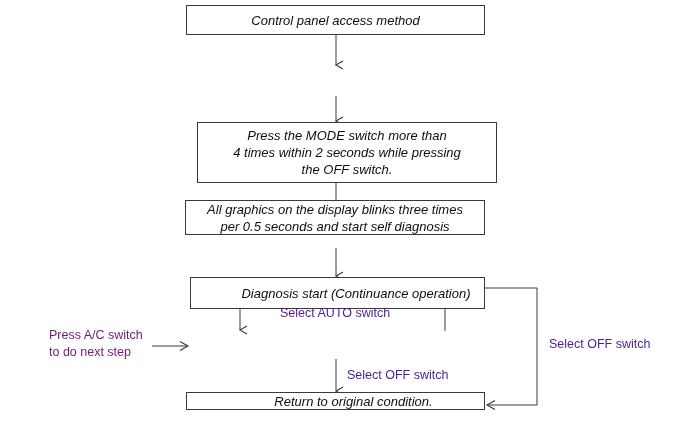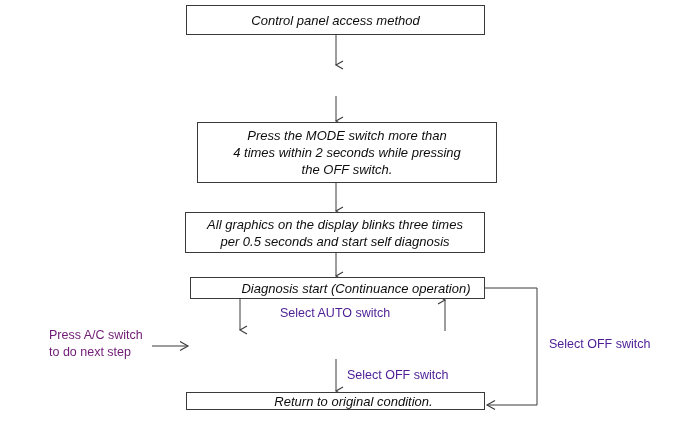--- a/index.html
+++ b/index.html
@@ -95,24 +95,24 @@
     <line x1="152" y1="346" x2="188" y2="346" stroke="#3a3a3a" stroke-width="1" marker-end="url(#arrowTip)"></line>
   </svg>
 
   <div class="node" style="left:186px; top:5px; width:299px; height:30px;">Control panel access method</div>
 
 
   <div class="node" style="left:197px; top:122px; width:300px; height:61px;">Press the MODE switch more than
 4 times within 2 seconds while pressing
 the OFF switch.</div>
 
-  <div class="node" style="left:185px; top:212px; width:300px; height:41px;">All graphics on the display blinks three times
+  <div class="node" style="left:185px; top:200px; width:300px; height:35px;">All graphics on the display blinks three times
 per 0.5 seconds and start self diagnosis</div>
 
-  <div class="node" style="left:190px; top:277px; width:295px; height:22px;padding-left:37px;">Diagnosis start (Continuance operation)</div>
+  <div class="node" style="left:190px; top:277px; width:295px; height:32px;padding-left:37px;">Diagnosis start (Continuance operation)</div>
 
 
   <div class="node" style="left:186px; top:392px; width:299px; height:18px;padding-left:36px;">Return to original condition.</div>
 
   <div class="edge-label" style="left:280px; top:305px;">Select AUTO switch</div>
 
   <div class="edge-label" style="left:347px; top:367px;">Select OFF switch</div>
 
   <div class="edge-label" style="left:549px; top:336px;">Select OFF switch</div>
 

